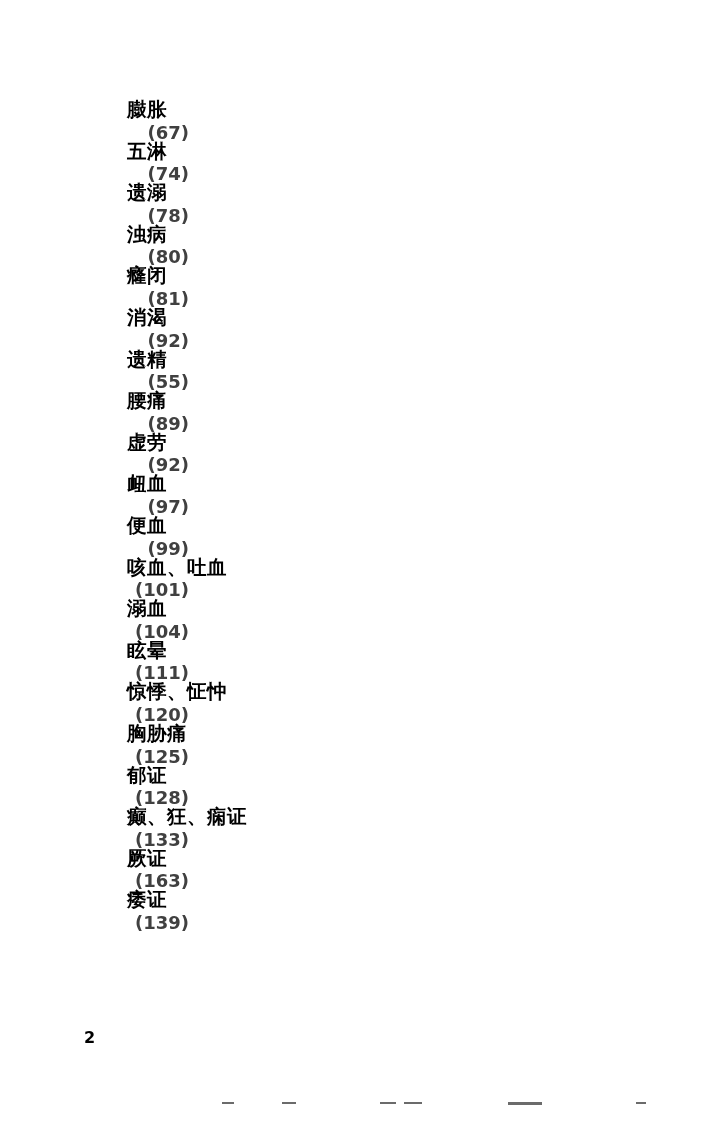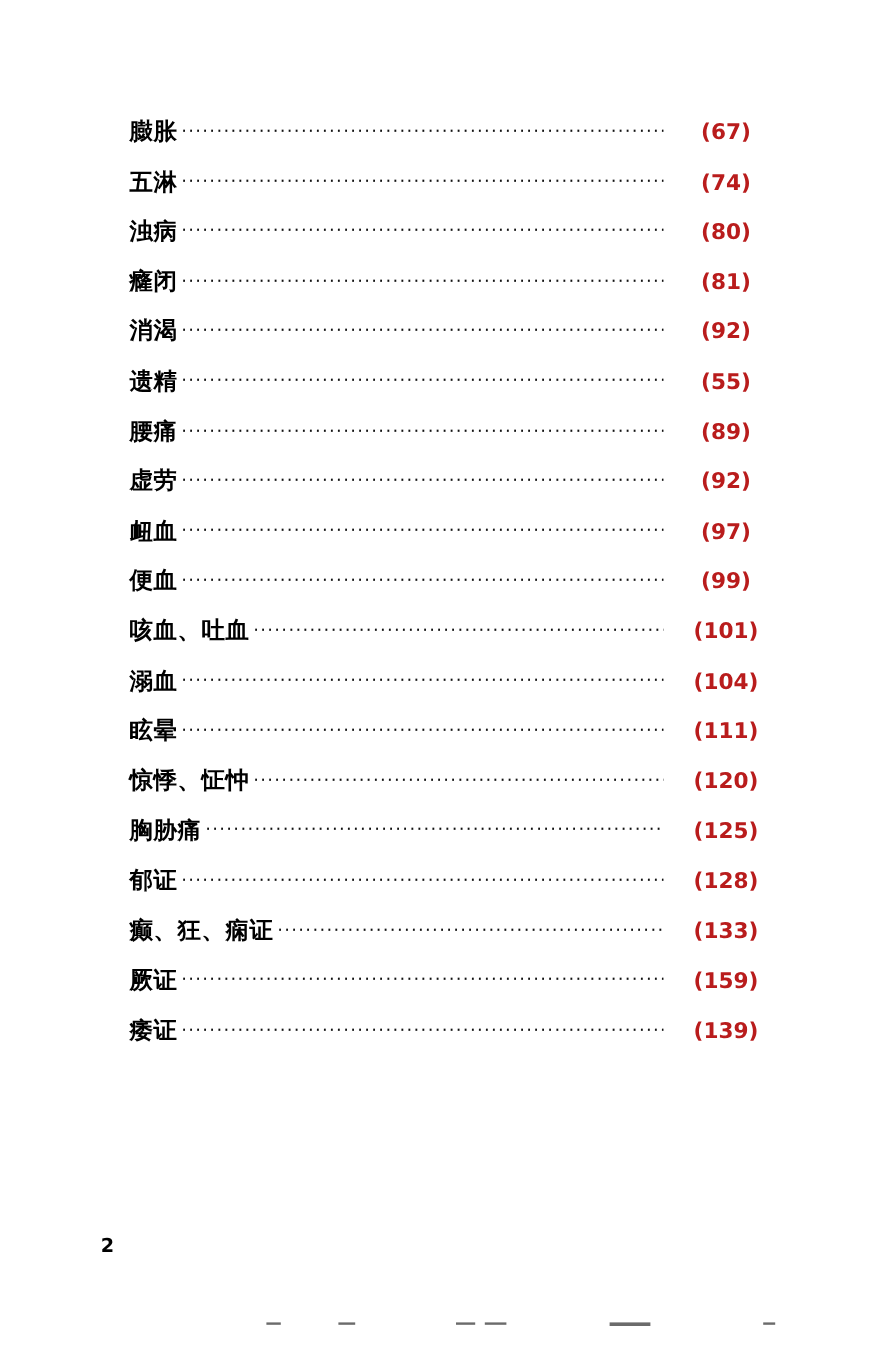--- a/index.html
+++ b/index.html
@@ -28,20 +28,21 @@
     top: 100px;
     width: 528px;
   }
   .toc-entry {
     display: flex;
     align-items: baseline;
     height: 41.6px;
     font-size: 19px;
     line-height: 1;
     white-space: nowrap;
+    flex-direction: column;
   }
   .toc-title {
     font-family: "DejaVu Sans", "Liberation Sans", sans-serif;
     font-size: 19.5px;
     letter-spacing: 0.5px;
     font-weight: 600;
     color: #000;
     flex: 0 0 auto;
   }
   .toc-leader {
@@ -60,23 +61,23 @@
     font-size: 15px;
     letter-spacing: 1.1px;
     color: #111;
     font-family: "DejaVu Sans", sans-serif;
   }
   .toc-page {
     flex: 0 0 auto;
     font-family: "DejaVu Sans", sans-serif;
     font-size: 18px;
     font-weight: 700;
-    color: #b91c1c;
+    color: #404040;
     min-width: 62px;
-    text-align: center;
+    text-align: right;
     letter-spacing: 0px;
     margin-left: 19px;
   }
   .folio {
     position: absolute;
     left: 84px;
     top: 1028px;
     font-family: "DejaVu Sans", sans-serif;
     font-size: 16px;
     font-weight: 700;
@@ -106,20 +107,25 @@
         <span class="toc-title">臌胀</span>
         <span class="toc-leader"></span>
         <span class="toc-page">(67)</span>
       </div>
       <div class="toc-entry">
         <span class="toc-title">五淋</span>
         <span class="toc-leader"></span>
         <span class="toc-page">(74)</span>
       </div>
       <div class="toc-entry">
+        <span class="toc-title">遗溺</span>
+        <span class="toc-leader"></span>
+        <span class="toc-page">(78)</span>
+      </div>
+      <div class="toc-entry">
         <span class="toc-title">浊病</span>
         <span class="toc-leader"></span>
         <span class="toc-page">(80)</span>
       </div>
       <div class="toc-entry">
         <span class="toc-title">癃闭</span>
         <span class="toc-leader"></span>
         <span class="toc-page">(81)</span>
       </div>
       <div class="toc-entry">
@@ -183,21 +189,21 @@
         <span class="toc-page">(128)</span>
       </div>
       <div class="toc-entry">
         <span class="toc-title">癫、狂、痫证</span>
         <span class="toc-leader"></span>
         <span class="toc-page">(133)</span>
       </div>
       <div class="toc-entry">
         <span class="toc-title">厥证</span>
         <span class="toc-leader"></span>
-        <span class="toc-page">(159)</span>
+        <span class="toc-page">(163)</span>
       </div>
       <div class="toc-entry">
         <span class="toc-title">痿证</span>
         <span class="toc-leader"></span>
         <span class="toc-page">(139)</span>
       </div>
     </div>
 
   <div class="folio">2</div>
 

